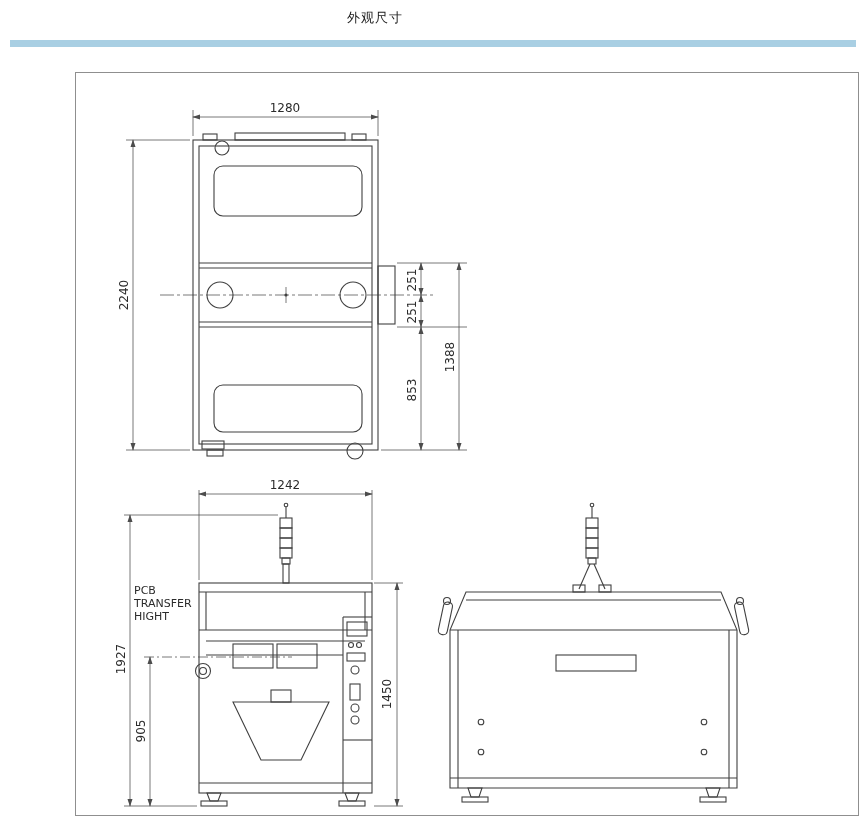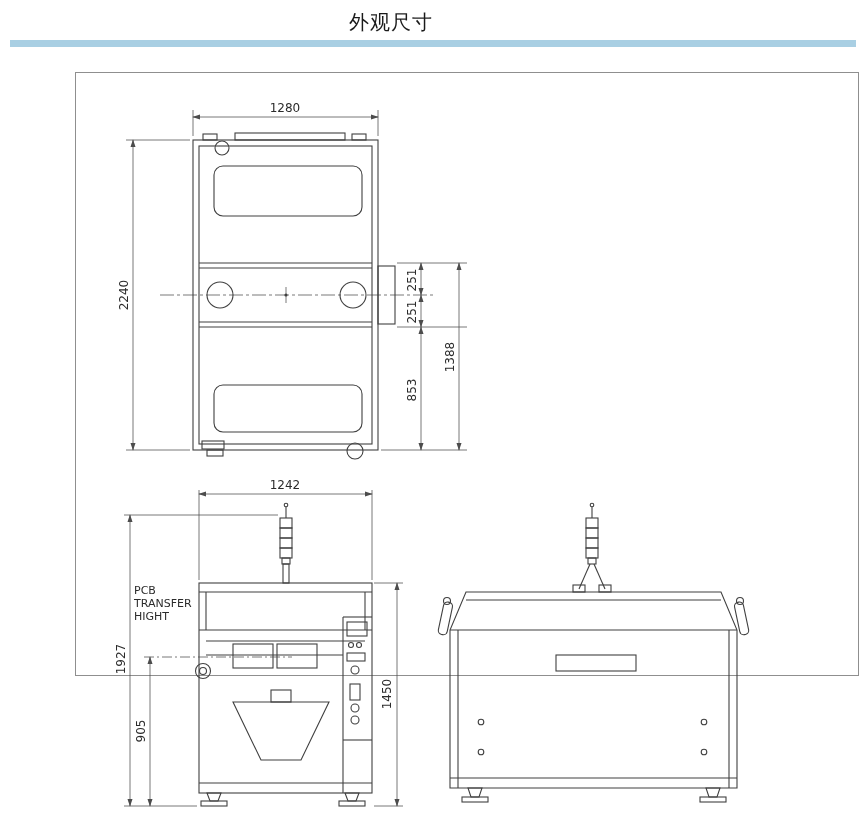--- a/index.html
+++ b/index.html
@@ -1,27 +1,27 @@
 <!DOCTYPE html>
 <html><head>
 <meta charset="utf-8">
 <style>
   html,body{
     margin:0;padding:0;background:#ffffff;width:866px;height:832px;
     font-family:"DejaVu Sans","Liberation Sans",sans-serif;position:relative;
   }
   .title{
     position:absolute;top:9px;left:0;width:750px;text-align:center;
-    font-size:20px;color:#1a1a1a;letter-spacing:1px;padding-left:16px;
+    font-size:13px;color:#1a1a1a;letter-spacing:1px;
   }
   .divider{
     position:absolute;top:40px;left:10px;width:846px;height:7px;background:#a9cfe3;
   }
   .panel{
-    position:absolute;top:72px;left:75px;width:784px;height:604px;
+    position:absolute;top:72px;left:75px;width:784px;height:744px;
     border:1px solid #8f8f8f;box-sizing:border-box;background:#ffffff;
   }
   svg{display:block;}
   .ln{stroke:#404040;fill:none;stroke-width:1.1;}
   .ln .fill{fill:#404040;stroke:none;}
   .dim{stroke:#4c4c4c;fill:none;stroke-width:0.75;}
   text{stroke:none !important;fill:#2b2b2b;font-size:12px;
        font-family:"DejaVu Sans","Liberation Sans",sans-serif;}
   .small{font-size:11px;}
 </style>

